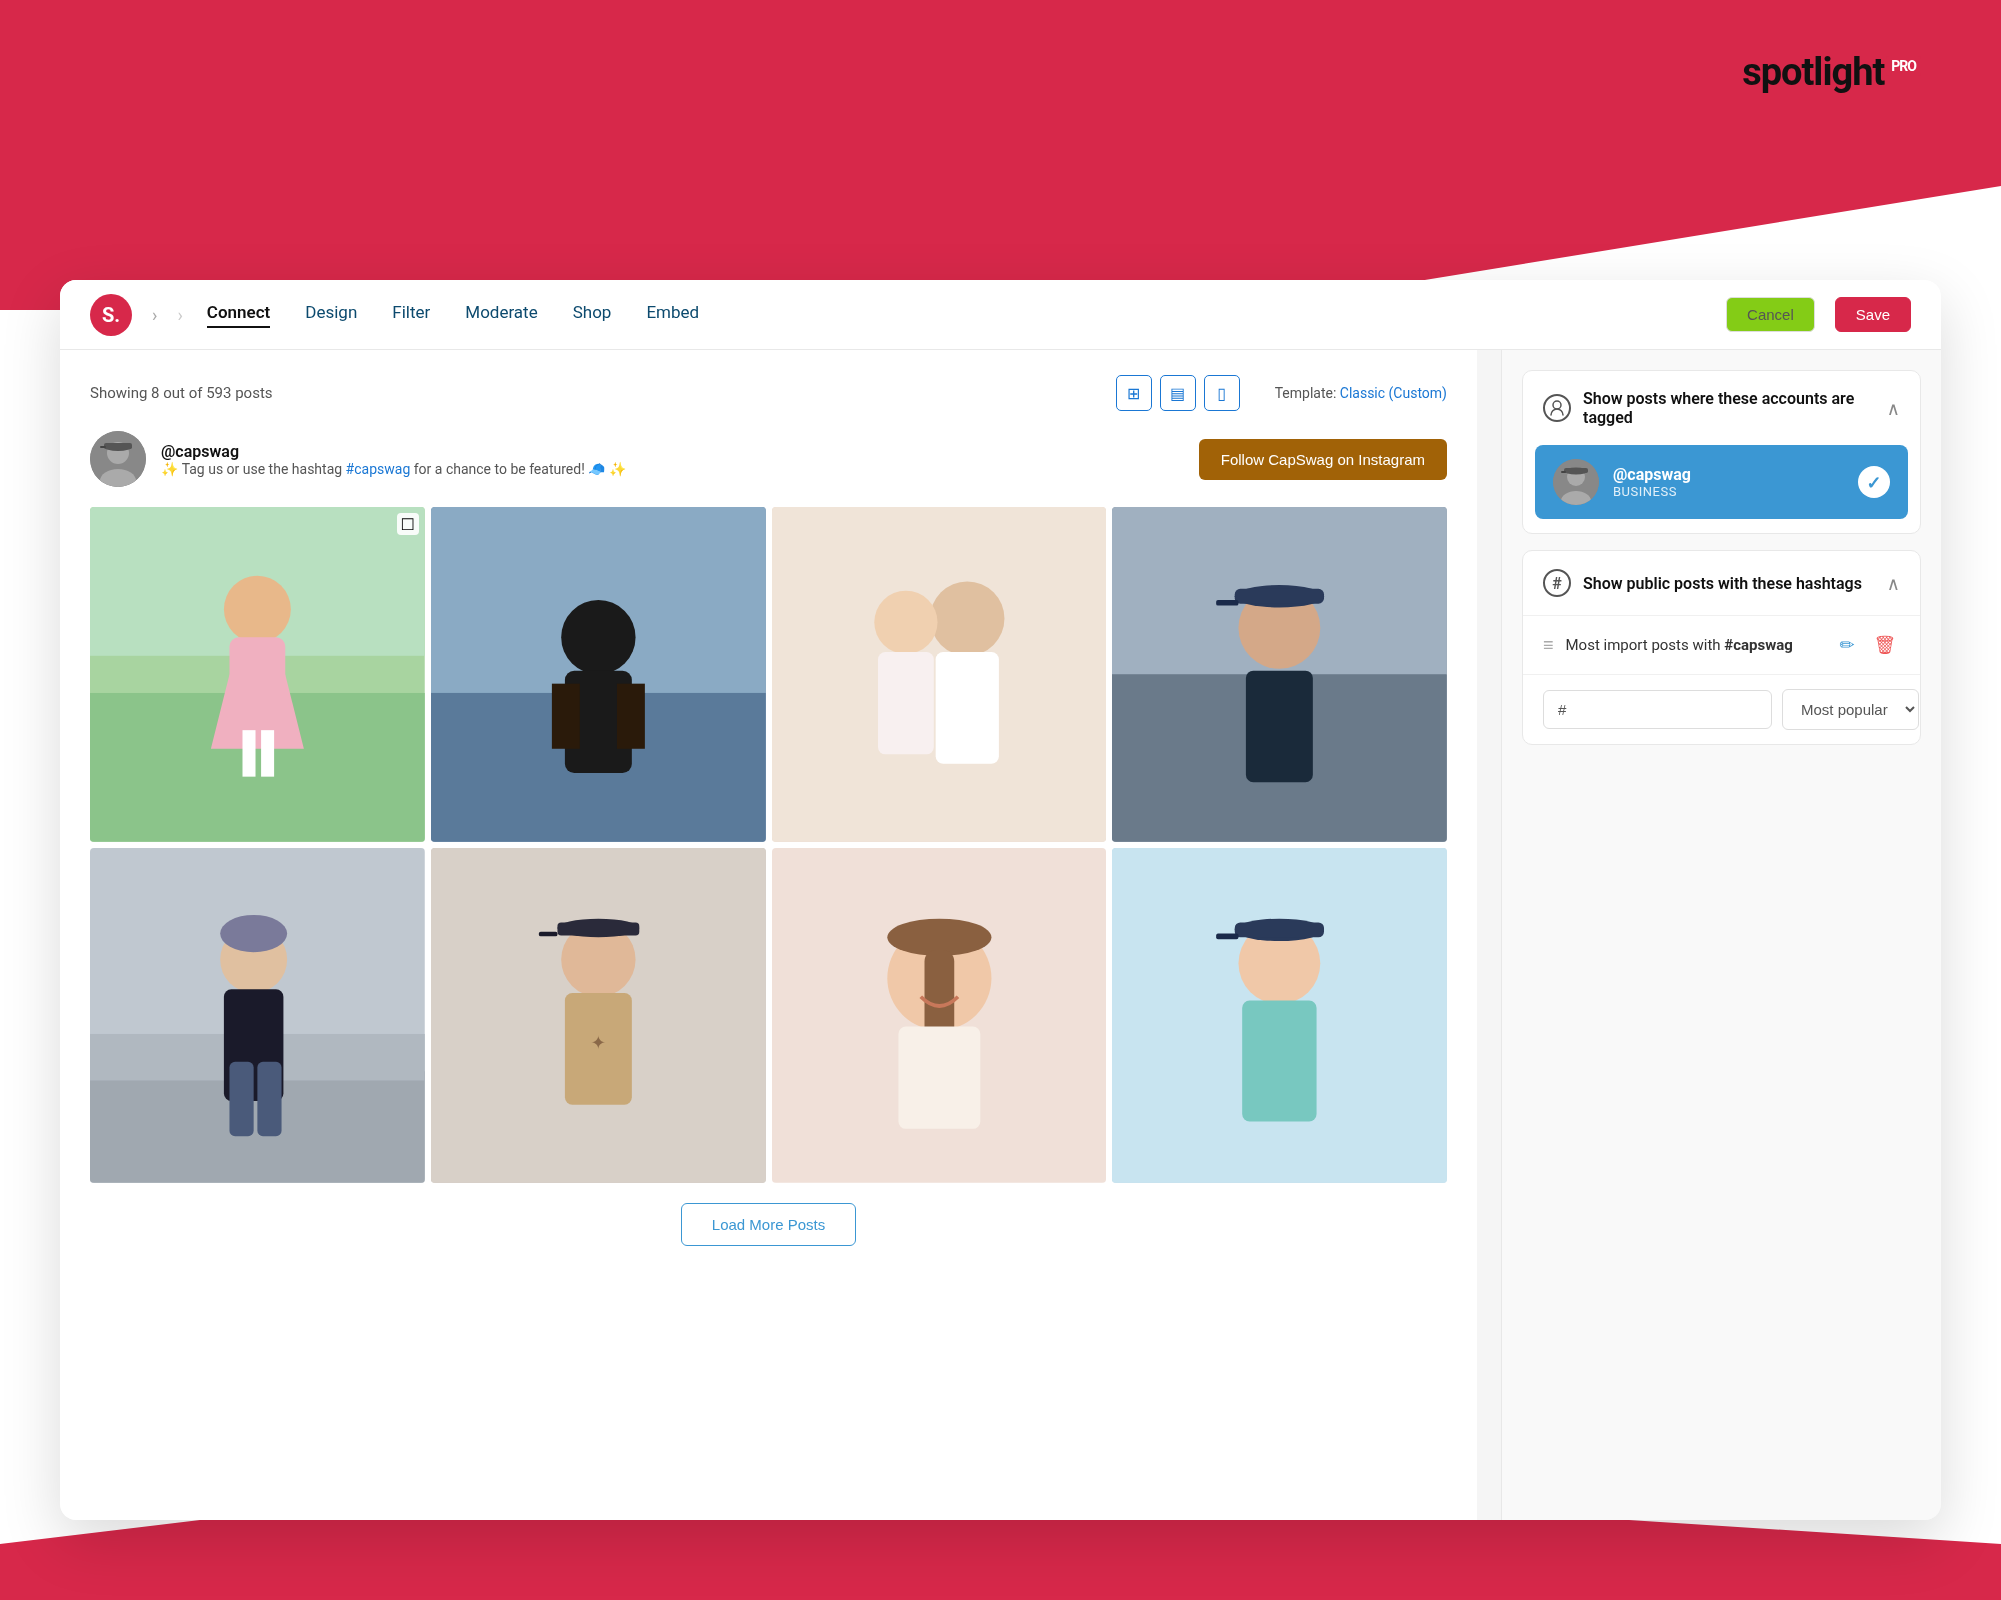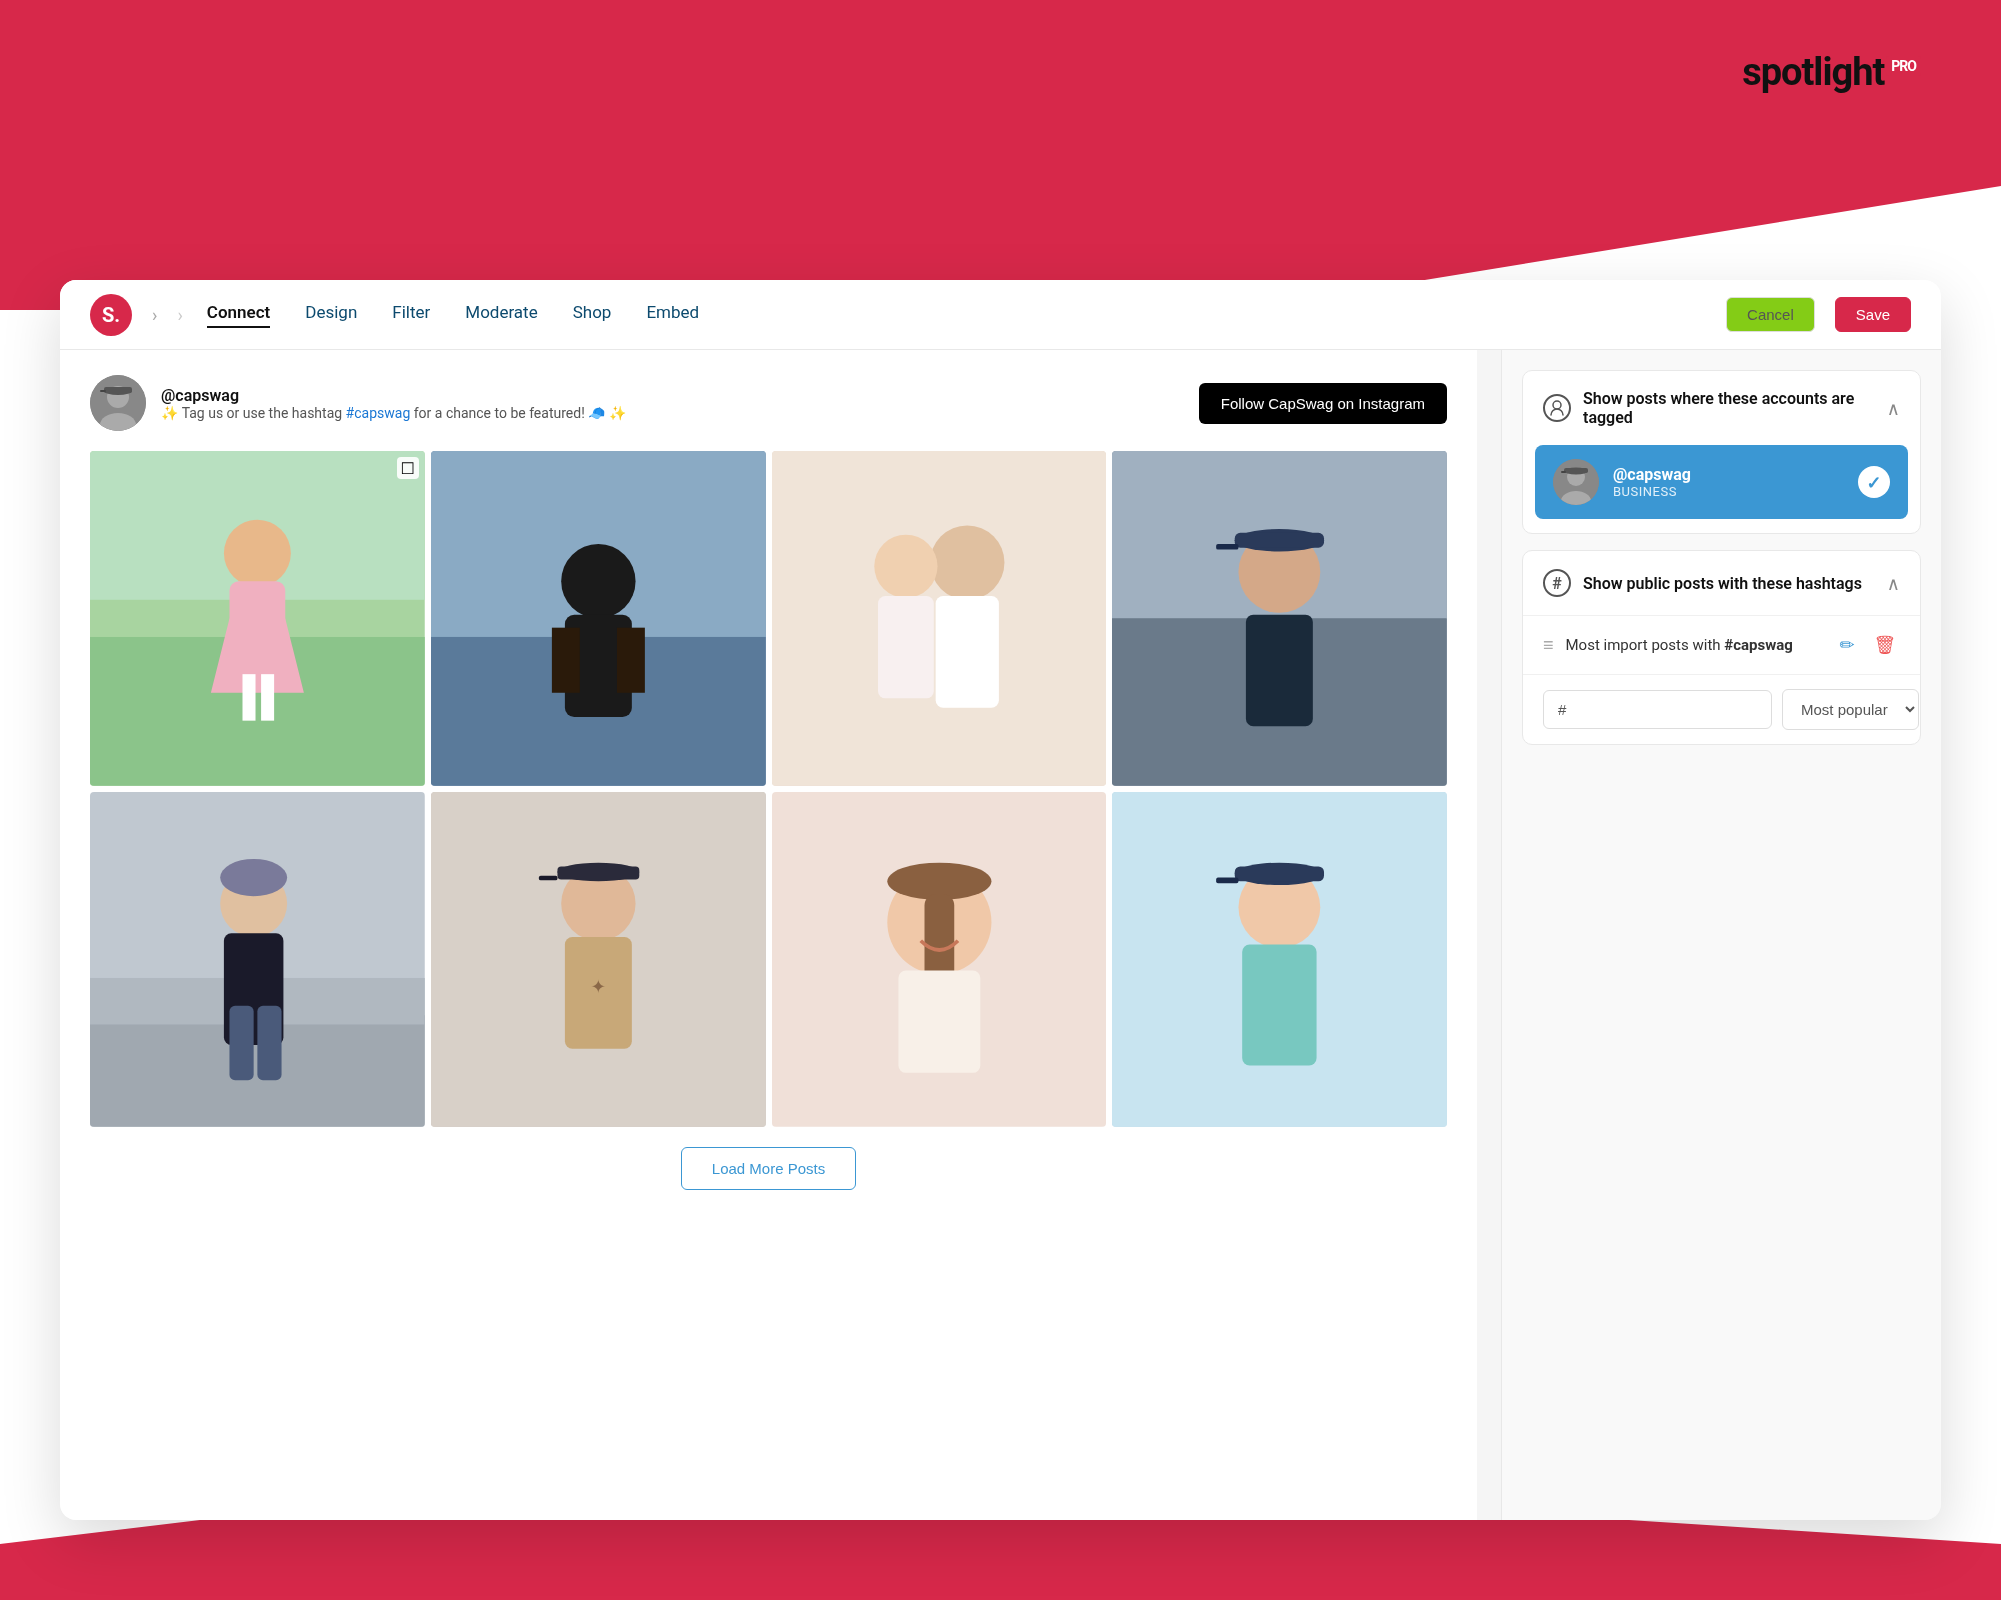--- a/index.html
+++ b/index.html
@@ -245,21 +245,21 @@
       font-size: 14px;
       color: #555;
     }
 
     .account-tagline a {
       color: #1a77d4;
       text-decoration: none;
     }
 
     .follow-btn {
-      background: #000000;
+      background: #a16207;
       color: #fff;
       border: none;
       padding: 12px 22px;
       border-radius: 6px;
       font-size: 15px;
       cursor: pointer;
       white-space: nowrap;
       margin-left: 28px;
     }
 
@@ -522,20 +522,32 @@
       </nav>
       <div class="app-topbar-spacer"></div>
       <button class="topbar-btn">Cancel</button>
       <button class="topbar-btn save">Save</button>
     </div>
 
     <div class="app-body">
 
       <div class="feed-panel">
 
+        <div class="feed-toolbar">
+          <span class="posts-count">Showing 8 out of 593 posts</span>
+          <div class="view-icons">
+            <div class="view-icon-btn">⊞</div>
+            <div class="view-icon-btn">▤</div>
+            <div class="view-icon-btn">▯</div>
+          </div>
+          <span class="template-label">
+            <span>Template:</span>
+            <span class="template-name">Classic (Custom)</span>
+          </span>
+        </div>
 
         <div class="account-header">
           <div class="account-avatar">
             <svg width="56" height="56" viewBox="0 0 56 56">
               <circle cx="28" cy="28" r="28" fill="#888"></circle>
               <circle cx="28" cy="22" r="11" fill="#aaa"></circle>
               <ellipse cx="28" cy="50" rx="18" ry="12" fill="#aaa"></ellipse>
 
               <ellipse cx="28" cy="16" rx="14" ry="4" fill="#555"></ellipse>
               <rect x="14" y="12" width="28" height="6" rx="2" fill="#555"></rect>

